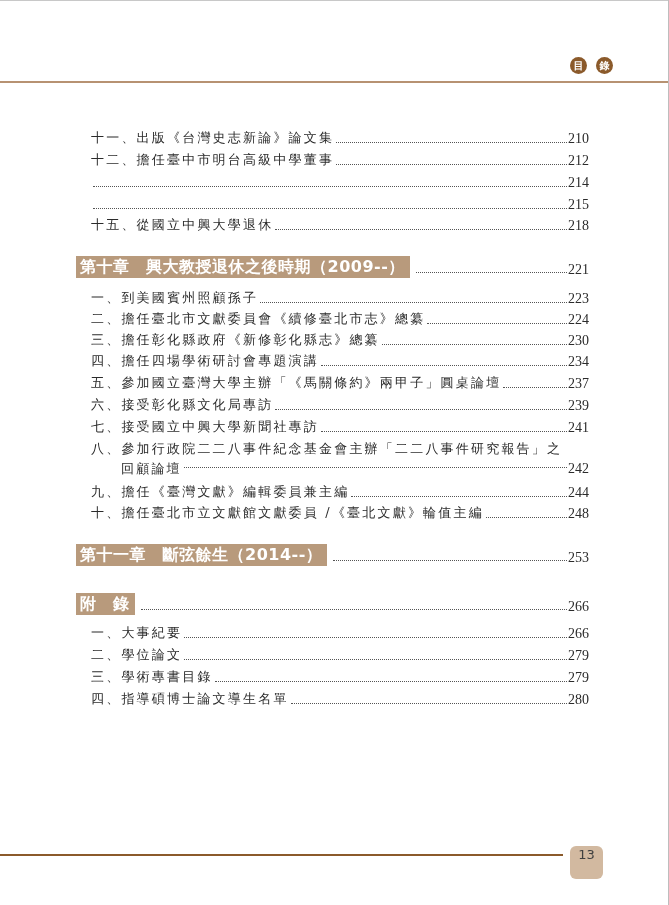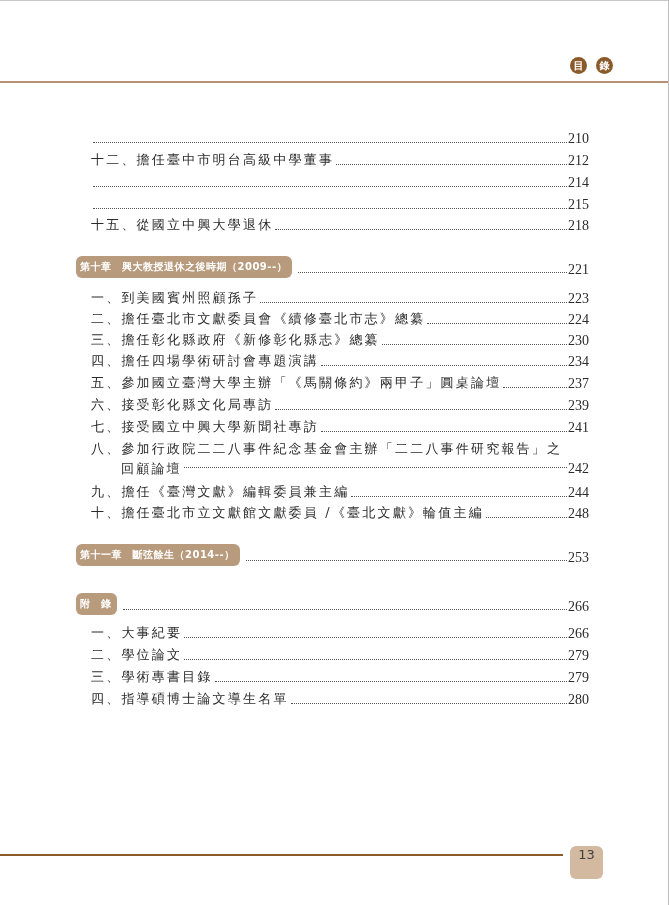--- a/index.html
+++ b/index.html
@@ -66,23 +66,23 @@
       width: 513px;
       height: 22px;
       display: flex;
       align-items: flex-end;
     }
     .chapter .label {
       background: #b89a7c;
       color: #ffffff;
       font-family: "DejaVu Sans", sans-serif;
       font-weight: bold;
-      font-size: 10px;
+      font-size: 16px;
       padding: 2px 5px 2px 4px;
-      border-radius: 6px;
+      border-radius: 0;
       white-space: nowrap;
       letter-spacing: 0.5px;
       height: 18px;
       line-height: 18px;
     }
     .chapter .leader {
       flex: 1;
       border-bottom: 1px dotted #555;
       margin: 0 1px 5px 6px;
       height: 1px;
@@ -110,20 +110,21 @@
 
 <div class="header-badges">
   <div class="badge-circle">目</div>
   <div class="badge-circle">錄</div>
 </div>
 <div class="header-rule"></div>
 
 <div class="toc">
 
   <div class="row" style="top:127px">
+    <span class="title">十一、出版《台灣史志新論》論文集</span>
     <span class="leader"></span>
     <span class="page">210</span>
   </div>
   <div class="row" style="top:149px">
     <span class="title">十二、擔任臺中市明台高級中學董事</span>
     <span class="leader"></span>
     <span class="page">212</span>
   </div>
   <div class="row" style="top:171px">
     <span class="leader"></span>

